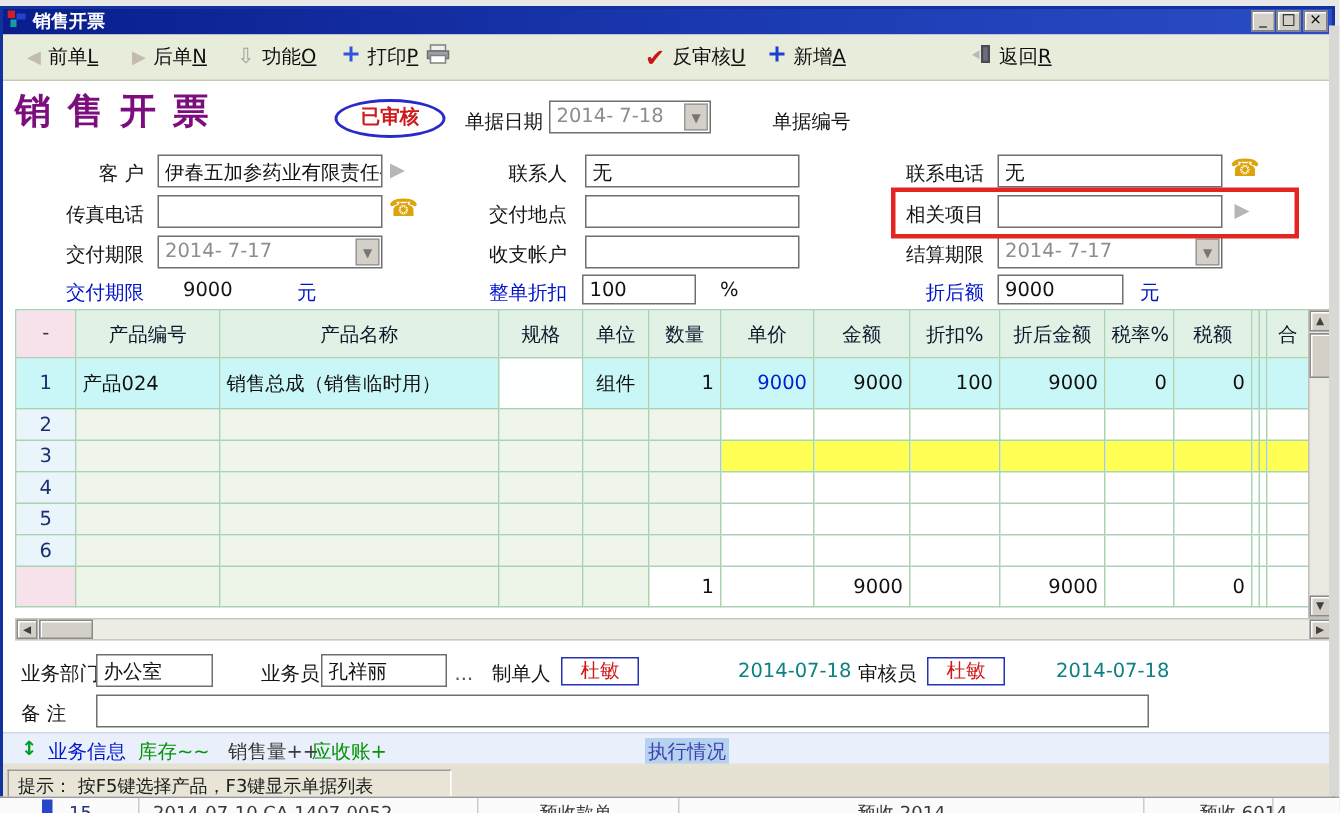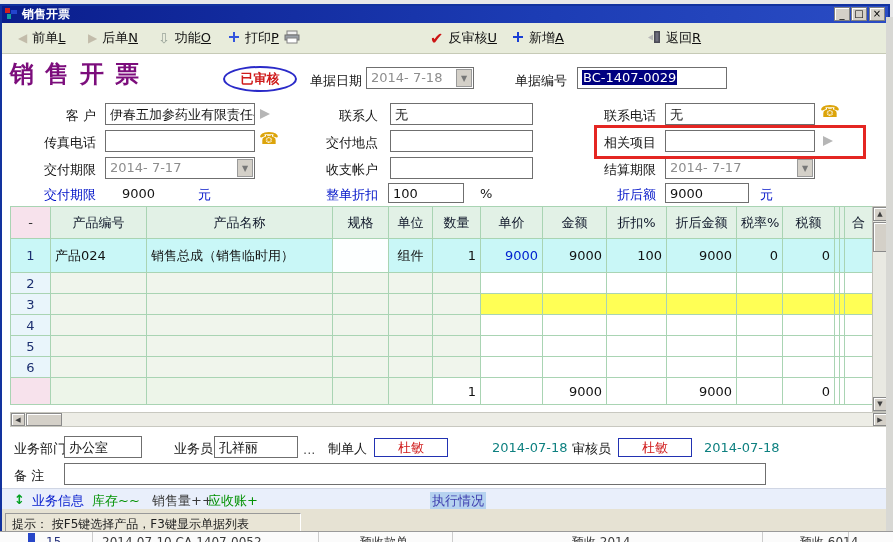--- a/index.html
+++ b/index.html
@@ -56,21 +56,21 @@
   .blue{color:#0022d0;}
   .sumrow td{height:27px;}
   .sump{background:#f7e2ec;}
   .sumg{background:#edf5e9;}
   
   .vsb{position:absolute;left:870px;top:200px;width:16px;height:206px;background:#e9e9e2;border:1px solid #c0c0b8;box-sizing:border-box;}
   .hsb{position:absolute;left:8px;top:406px;width:878px;height:15px;background:#ededE6;border:1px solid #c8c8c0;box-sizing:border-box;}
   .sbb{position:absolute;background:#d4d0c8;border:1px solid #8a8a8a;box-shadow:inset 1px 1px 0 #fff;
        font-size:7px;color:#404040;text-align:center;box-sizing:border-box;}
   
-  .rbox{position:absolute;width:74px;height:19px;border:1px solid #2232b2;color:#d01a1a;text-align:center;
+  .rbox{position:absolute;width:52px;height:19px;border:1px solid #2232b2;color:#d01a1a;text-align:center;
         font-size:13px;line-height:18px;box-sizing:border-box;background:#fff;}
   .teal{color:#0e8080;}
   .infobar{position:absolute;left:0;top:482px;width:100%;height:22px;background:#e9effb;border-top:1px solid #d0d6e4;}
   .ib{position:absolute;top:3px;font-size:13px;white-space:nowrap;}
   .statusbar{position:absolute;left:0;top:503px;width:100%;height:26px;background:#e6e2d3;}
   .spanel{position:absolute;top:4px;height:19px;border:1px solid #999;border-bottom-color:#fff;border-right-color:#fff;
           background:#e9e5d6;font-size:12px;color:#202020;padding:2px 6px;box-sizing:border-box;white-space:nowrap;overflow:hidden;}
   
   .bgrow{position:absolute;left:0;top:531px;width:893px;height:11px;background:#fbfbfb;border-top:1px solid #9a9a9a;overflow:hidden;}
   .bgrow .bt{position:absolute;top:1px;font-size:12px;color:#3a3a3a;white-space:nowrap;line-height:18px;}
@@ -150,23 +150,20 @@
     </div>
 
     <div class="formtitle">销售开票</div>
     <div class="stamp">已审核</div>
     <div class="lbl" style="left:308px;top:66px;">单据日期</div>
     <div class="inp combo" style="left:364px;top:61px;width:108px;">
       <span>2014- 7-18</span>
       <span class="cbtn">▼</span>
     </div>
     <div class="lbl" style="left:513px;top:66px;">单据编号</div>
-    <div class="inp" style="left:575px;top:61px;width:150px;">
-      <span class="sel">BC-1407-0029</span>
-    </div>
 
     <div class="lbl lbl-r" style="left:28px;top:101px;width:66px;">客 户</div>
     <div class="inp" style="left:103px;top:97px;width:150px;">伊春五加参药业有限责任公</div>
     <div class="tri" style="left:258px;top:103px;"></div>
     <div class="lbl lbl-r" style="left:310px;top:101px;width:66px;">联系人</div>
     <div class="inp" style="left:388px;top:97px;width:143px;">无</div>
     <div class="lbl lbl-r" style="left:570px;top:101px;width:84px;">联系电话</div>
     <div class="inp" style="left:663px;top:97px;width:150px;">无</div>
     <div class="phone" style="left:818px;top:98px;">☎</div>
 

